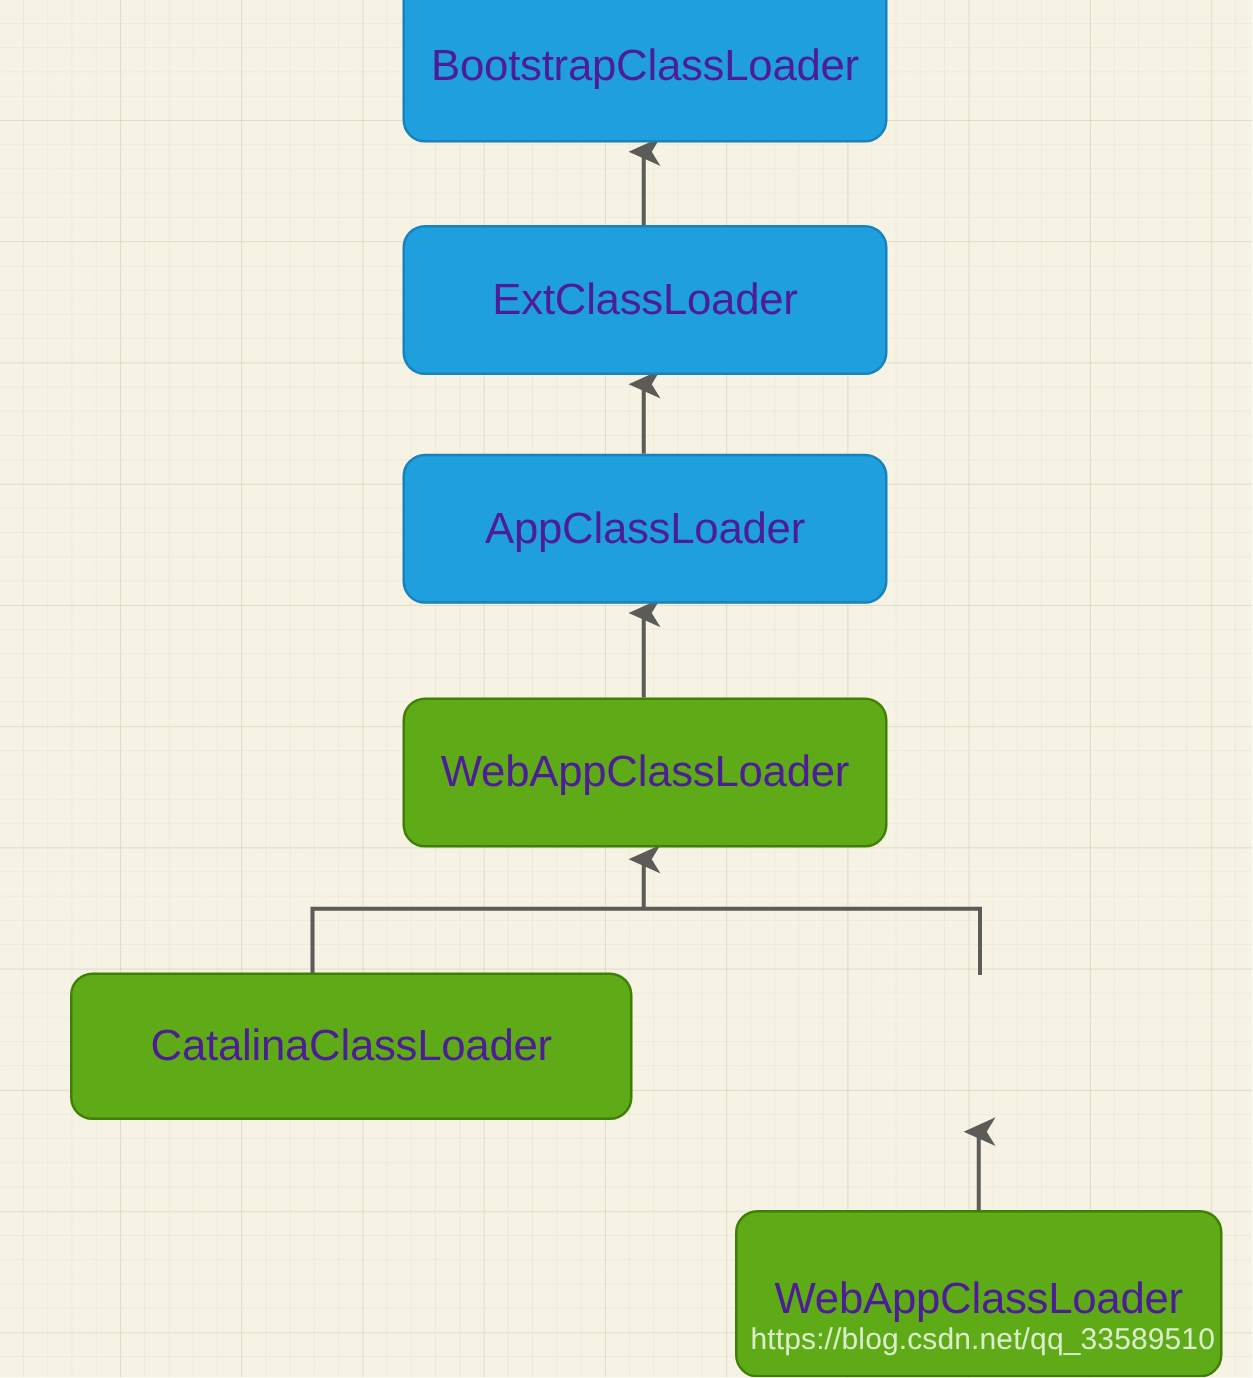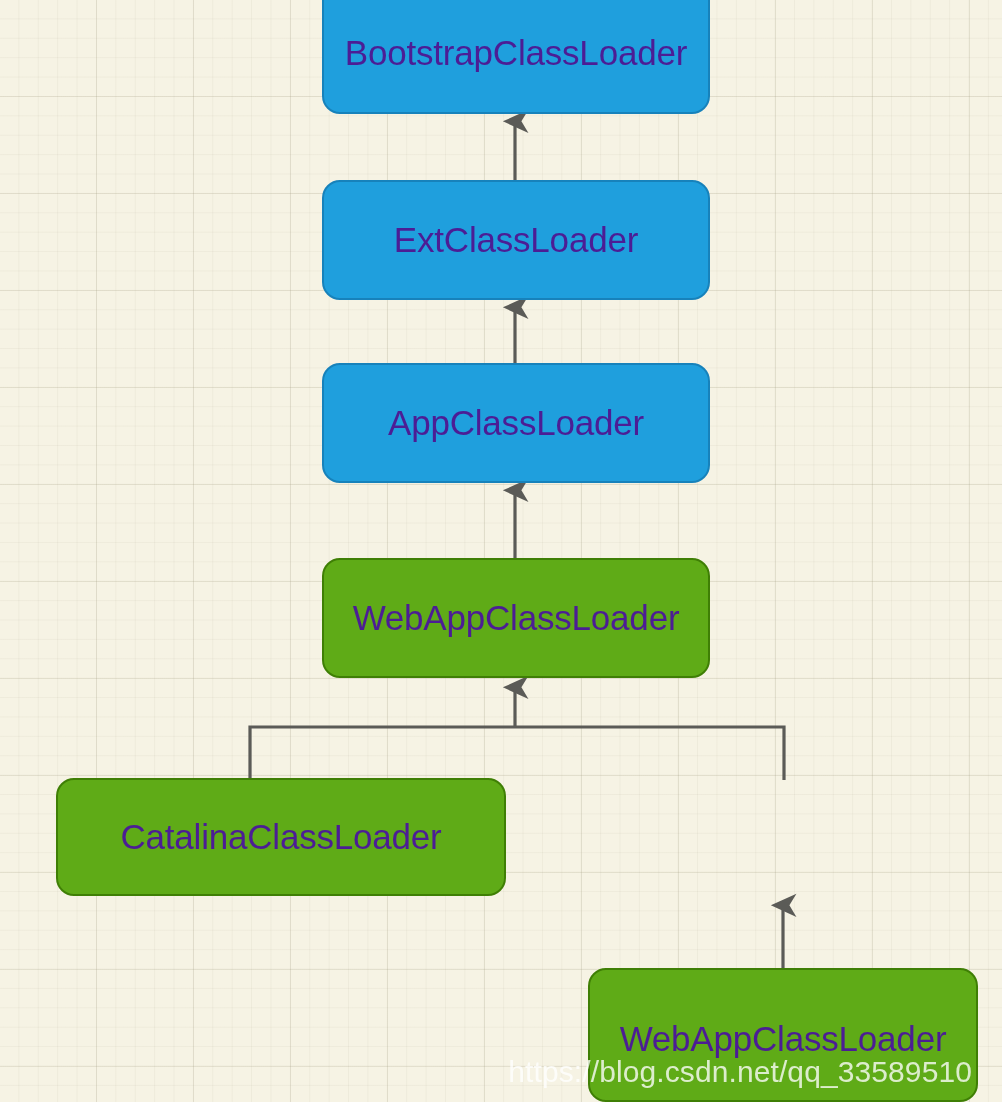--- a/index.html
+++ b/index.html
@@ -88,21 +88,21 @@
     height: 34px;
     display: flex;
     align-items: center;
     justify-content: flex-end;
     padding-right: 6px;
     box-sizing: border-box;
     z-index: 4;
     pointer-events: none;
   }
   #watermark .wm-text {
-    font-size: 30px;
+    font-size: 24px;
     color: rgba(255,255,255,0.78);
     white-space: nowrap;
     letter-spacing: 0.1px;
   }
 </style>
 </head>
 <body>
 
 <div id="canvas">
 

